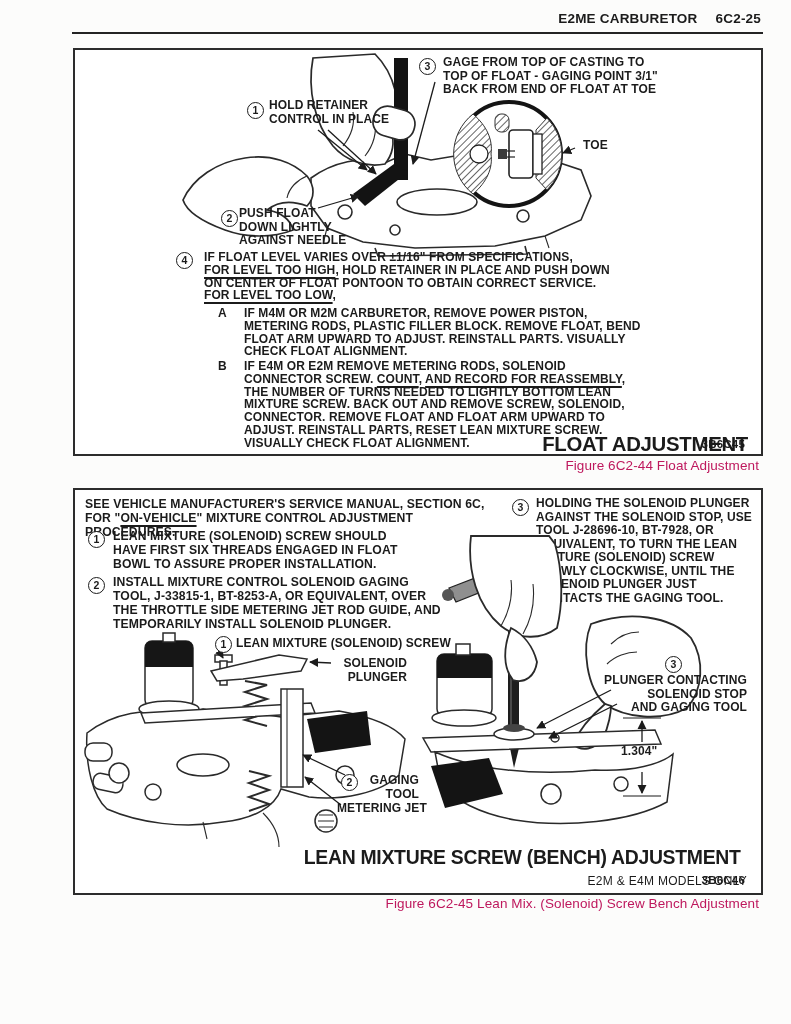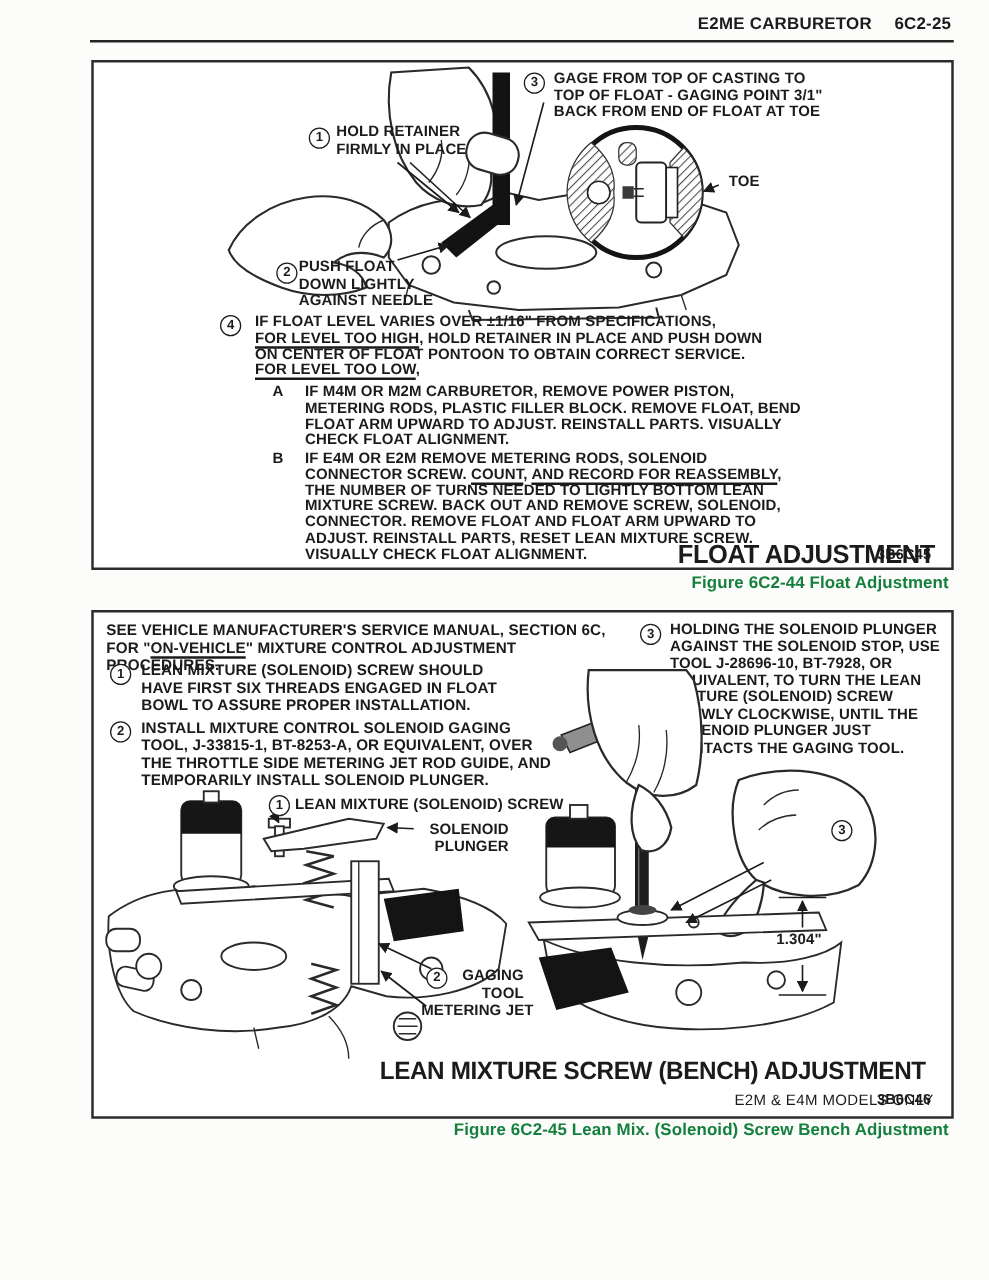--- a/index.html
+++ b/index.html
@@ -19,21 +19,21 @@
   .f2s{font-weight:bold;font-size:12px;line-height:13.5px;letter-spacing:.1px}
   .u{text-decoration:underline;text-decoration-thickness:1.6px;text-underline-offset:2.5px}
   .badge{
     position:absolute;width:15px;height:15px;border:1.8px solid #1b1b1b;border-radius:50%;
     font-weight:bold;font-size:10.5px;line-height:15px;text-align:center;background:#fff;
   }
   .ttl1{font-weight:bold;font-size:21px;letter-spacing:-.3px;white-space:nowrap}
   .ttl2{font-weight:bold;font-size:20px;letter-spacing:-.3px;white-space:nowrap}
   .sub2{font-weight:normal;font-size:12px;letter-spacing:.3px}
   .code{font-weight:bold;font-size:11.5px;letter-spacing:.2px}
-  .cap{font-size:13.5px;font-weight:700;color:#15803d;letter-spacing:.1px}
+  .cap{font-size:13.5px;font-weight:400;color:#be185d;letter-spacing:.1px}
   .ctr{text-align:right}
   svg{position:absolute;pointer-events:none}
   svg .lead{stroke:#1b1b1b;stroke-width:1.3;fill:none}
 </style>
 </head>
 <body>
 
 <div class="abs hdr" style="top:11px;right:30px">
   <span>E2ME CARBURETOR</span><span style="display:inline-block;width:18px"></span><span>6C2-25</span>
 </div>
@@ -104,21 +104,21 @@
   <div class="badge" style="left:344px;top:8px">3</div>
   <div class="abs f1c" style="left:368px;top:6px">
     <span>GAGE FROM TOP OF CASTING TO</span><br>
     <span>TOP OF FLOAT - GAGING POINT 3/1"</span><br>
     <span>BACK FROM END OF FLOAT AT TOE</span>
   </div>
 
   <div class="badge" style="left:172px;top:52px">1</div>
   <div class="abs f1c" style="left:194px;top:49px">
     <span>HOLD RETAINER</span><br>
-    <span>FIRMLY IN PLACE</span>
+    <span>CONTROL IN PLACE</span>
   </div>
 
   <div class="abs f1c" style="left:508px;top:89px">TOE</div>
 
   <div class="badge" style="left:146px;top:160px">2</div>
   <div class="abs f1c" style="left:164px;top:157px">
     <span>PUSH FLOAT</span><br>
     <span>DOWN LIGHTLY</span><br>
     <span>AGAINST NEEDLE</span>
   </div>
@@ -288,20 +288,25 @@
 
   <div class="badge" style="left:266px;top:284px">2</div>
   <div class="abs f1c ctr" style="left:282px;top:284px;width:62px">
     <span>GAGING</span><br>
     <span>TOOL</span>
   </div>
 
   <div class="abs f1c" style="left:262px;top:312px;white-space:nowrap">METERING JET</div>
 
   <div class="badge" style="left:590px;top:166px">3</div>
+  <div class="abs f1c ctr" style="left:516px;top:184px;width:156px">
+    <span>PLUNGER CONTACTING</span><br>
+    <span>SOLENOID STOP</span><br>
+    <span>AND GAGING TOOL</span>
+  </div>
 
   <div class="abs f1c" style="left:546px;top:255px;white-space:nowrap">1.304"</div>
 
   <div class="abs ctr" style="left:0;right:0;top:356px">
     <span class="ttl2" style="display:inline-block;transform:translateX(-14px) scaleX(.97)">LEAN MIXTURE SCREW (BENCH) ADJUSTMENT</span>
   </div>
   <div class="abs ctr" style="left:0;right:0;top:381px">
     <span class="sub2" style="display:inline-block;transform:translateX(-14px)">E2M &amp; E4M MODELS ONLY</span>
   </div>
   <div class="abs code" style="right:16px;top:384px">3B6C46</div>

